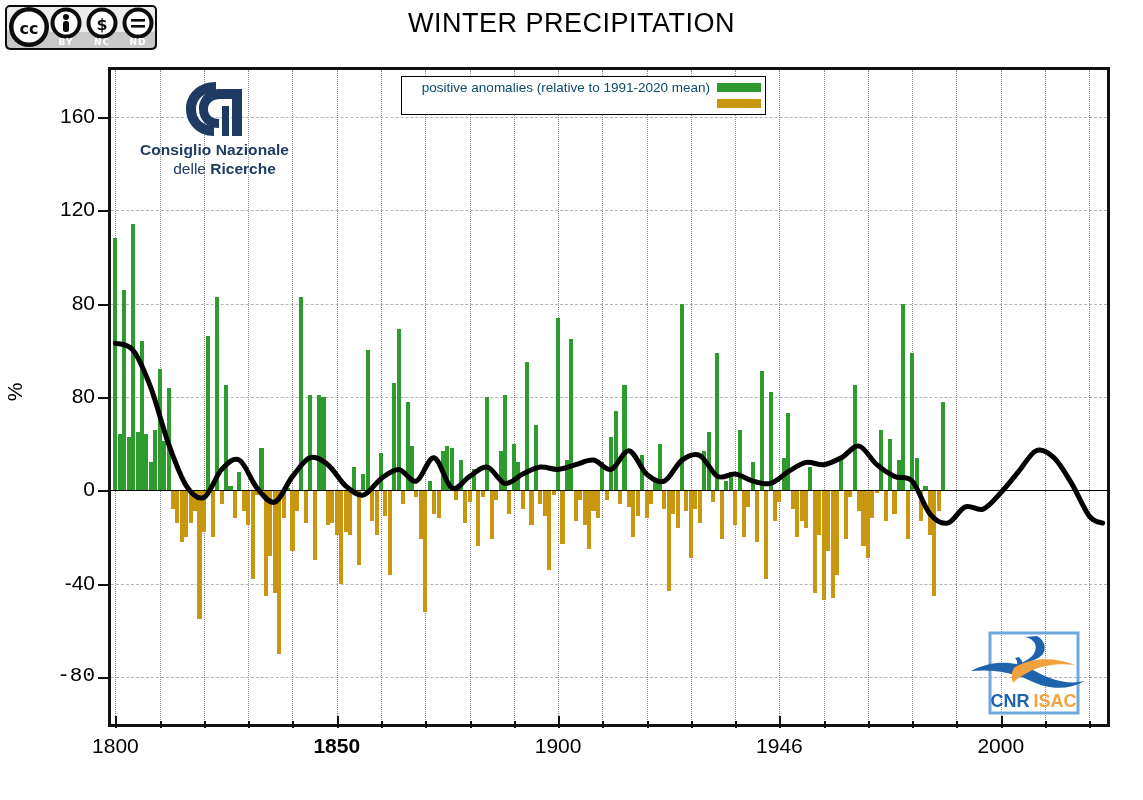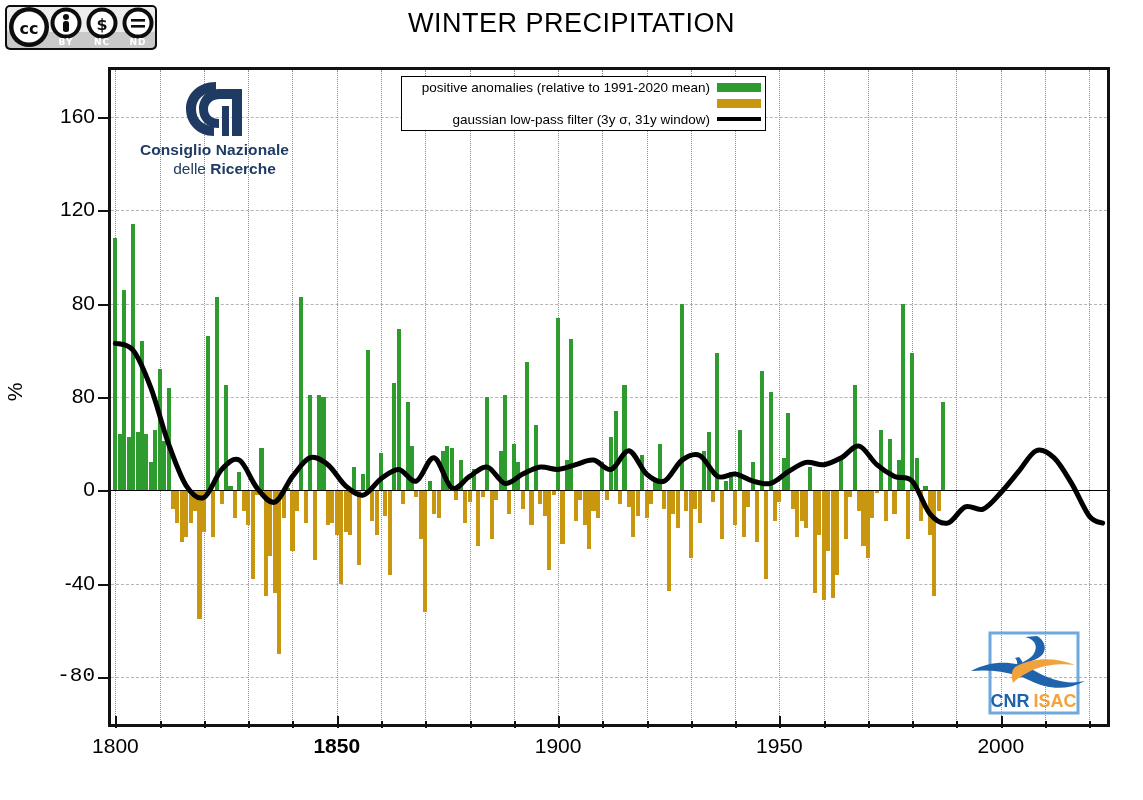--- a/index.html
+++ b/index.html
@@ -108,21 +108,21 @@
     background: #fff;
     border: 1px solid #000;
     padding: 2px 4px 3px 4px;
     z-index: 6;
   }
   .legend-row {
     display: flex; align-items: center; justify-content: flex-end;
     height: 16px;
   }
   .legend-label {
-    font-size: 13.5px; color: #000000; white-space: nowrap;
+    font-size: 13.5px; color: #0c4a6e; white-space: nowrap;
     text-align: right;
   }
   .legend-swatch {
     width: 44px; height: 9px; margin-left: 7px; flex: 0 0 auto;
   }
   .legend-swatch.line { height: 4px; }
 
   
   #cnr-logo {
     position: absolute;
@@ -450,24 +450,20 @@
   </div>
 
   <div id="legend">
       <div class="legend-row">
         <span class="legend-label">positive anomalies (relative to 1991-2020 mean)</span>
         <span class="legend-swatch" style="background: rgb(46, 155, 46);"></span>
       </div>
       <div class="legend-row">
         <span class="legend-swatch" style="background: rgb(200, 150, 15);"></span>
       </div>
-      <div class="legend-row">
-        <span class="legend-label">gaussian low-pass filter (3y σ, 31y window)</span>
-        <span class="legend-swatch line" style="background: rgb(0, 0, 0);"></span>
-      </div>
     </div>
 
   <div id="cnr-logo">
     <svg id="cnr-mark" width="74" height="62" viewBox="0 0 74 62">
       <path d="M38 4 C19 4 8 17 8 31 C8 45 19 58 36 58 L36 48 C25 48 18 41 18 31 C18 21 26 14 38 14 Z" fill="#1f3b63"></path>
       <path d="M42 11 C29 11 21 20 21 31 C21 42 29 50 41 50 L41 41 C34 41 30 37 30 31 C30 25 35 21 42 21 L54 21 L54 58 L64 58 L64 11 Z" fill="#1f3b63"></path>
       <path d="M44 28 L51 28 L51 58 L44 58 Z" fill="#1f3b63"></path>
     </svg>
     <div id="cnr-line1">Consiglio Nazionale</div>
     <div id="cnr-line2"><span>delle </span><b>Ricerche</b></div>
@@ -498,21 +494,21 @@
     <div class="ytick" style="top: 570.857px;">-40</div>
     <div class="ytickmark" style="top: 583.857px;"></div>
     <div class="ytick" style="top: 664.286px; font-family: Liberation Mono, monospace;">-80</div>
     <div class="ytickmark" style="top: 677.286px;"></div>
     <div class="xtick" style="left: 60.4267px;">1800</div>
     <div style="position: absolute; left: 115.427px; top: 716px; width: 2px; height: 12px; background: rgb(17, 17, 17);"></div>
     <div class="xtick" style="left: 281.76px; font-weight: bold;">1850</div>
     <div style="position: absolute; left: 336.76px; top: 716px; width: 2px; height: 12px; background: rgb(17, 17, 17);"></div>
     <div class="xtick" style="left: 503.093px;">1900</div>
     <div style="position: absolute; left: 558.093px; top: 716px; width: 2px; height: 12px; background: rgb(17, 17, 17);"></div>
-    <div class="xtick" style="left: 724.427px;">1950</div>
+    <div class="xtick" style="left: 724.427px;">1946</div>
     <div style="position: absolute; left: 779.427px; top: 716px; width: 2px; height: 12px; background: rgb(17, 17, 17);"></div>
     <div class="xtick" style="left: 945.76px;">2000</div>
     <div style="position: absolute; left: 1000.76px; top: 716px; width: 2px; height: 12px; background: rgb(17, 17, 17);"></div>
     <div style="position: absolute; left: 159.693px; top: 721px; width: 2px; height: 7px; background: rgb(17, 17, 17);"></div>
     <div style="position: absolute; left: 203.96px; top: 721px; width: 2px; height: 7px; background: rgb(17, 17, 17);"></div>
     <div style="position: absolute; left: 248.227px; top: 721px; width: 2px; height: 7px; background: rgb(17, 17, 17);"></div>
     <div style="position: absolute; left: 292.493px; top: 721px; width: 2px; height: 7px; background: rgb(17, 17, 17);"></div>
     <div style="position: absolute; left: 381.027px; top: 721px; width: 2px; height: 7px; background: rgb(17, 17, 17);"></div>
     <div style="position: absolute; left: 425.293px; top: 721px; width: 2px; height: 7px; background: rgb(17, 17, 17);"></div>
     <div style="position: absolute; left: 469.56px; top: 721px; width: 2px; height: 7px; background: rgb(17, 17, 17);"></div>

